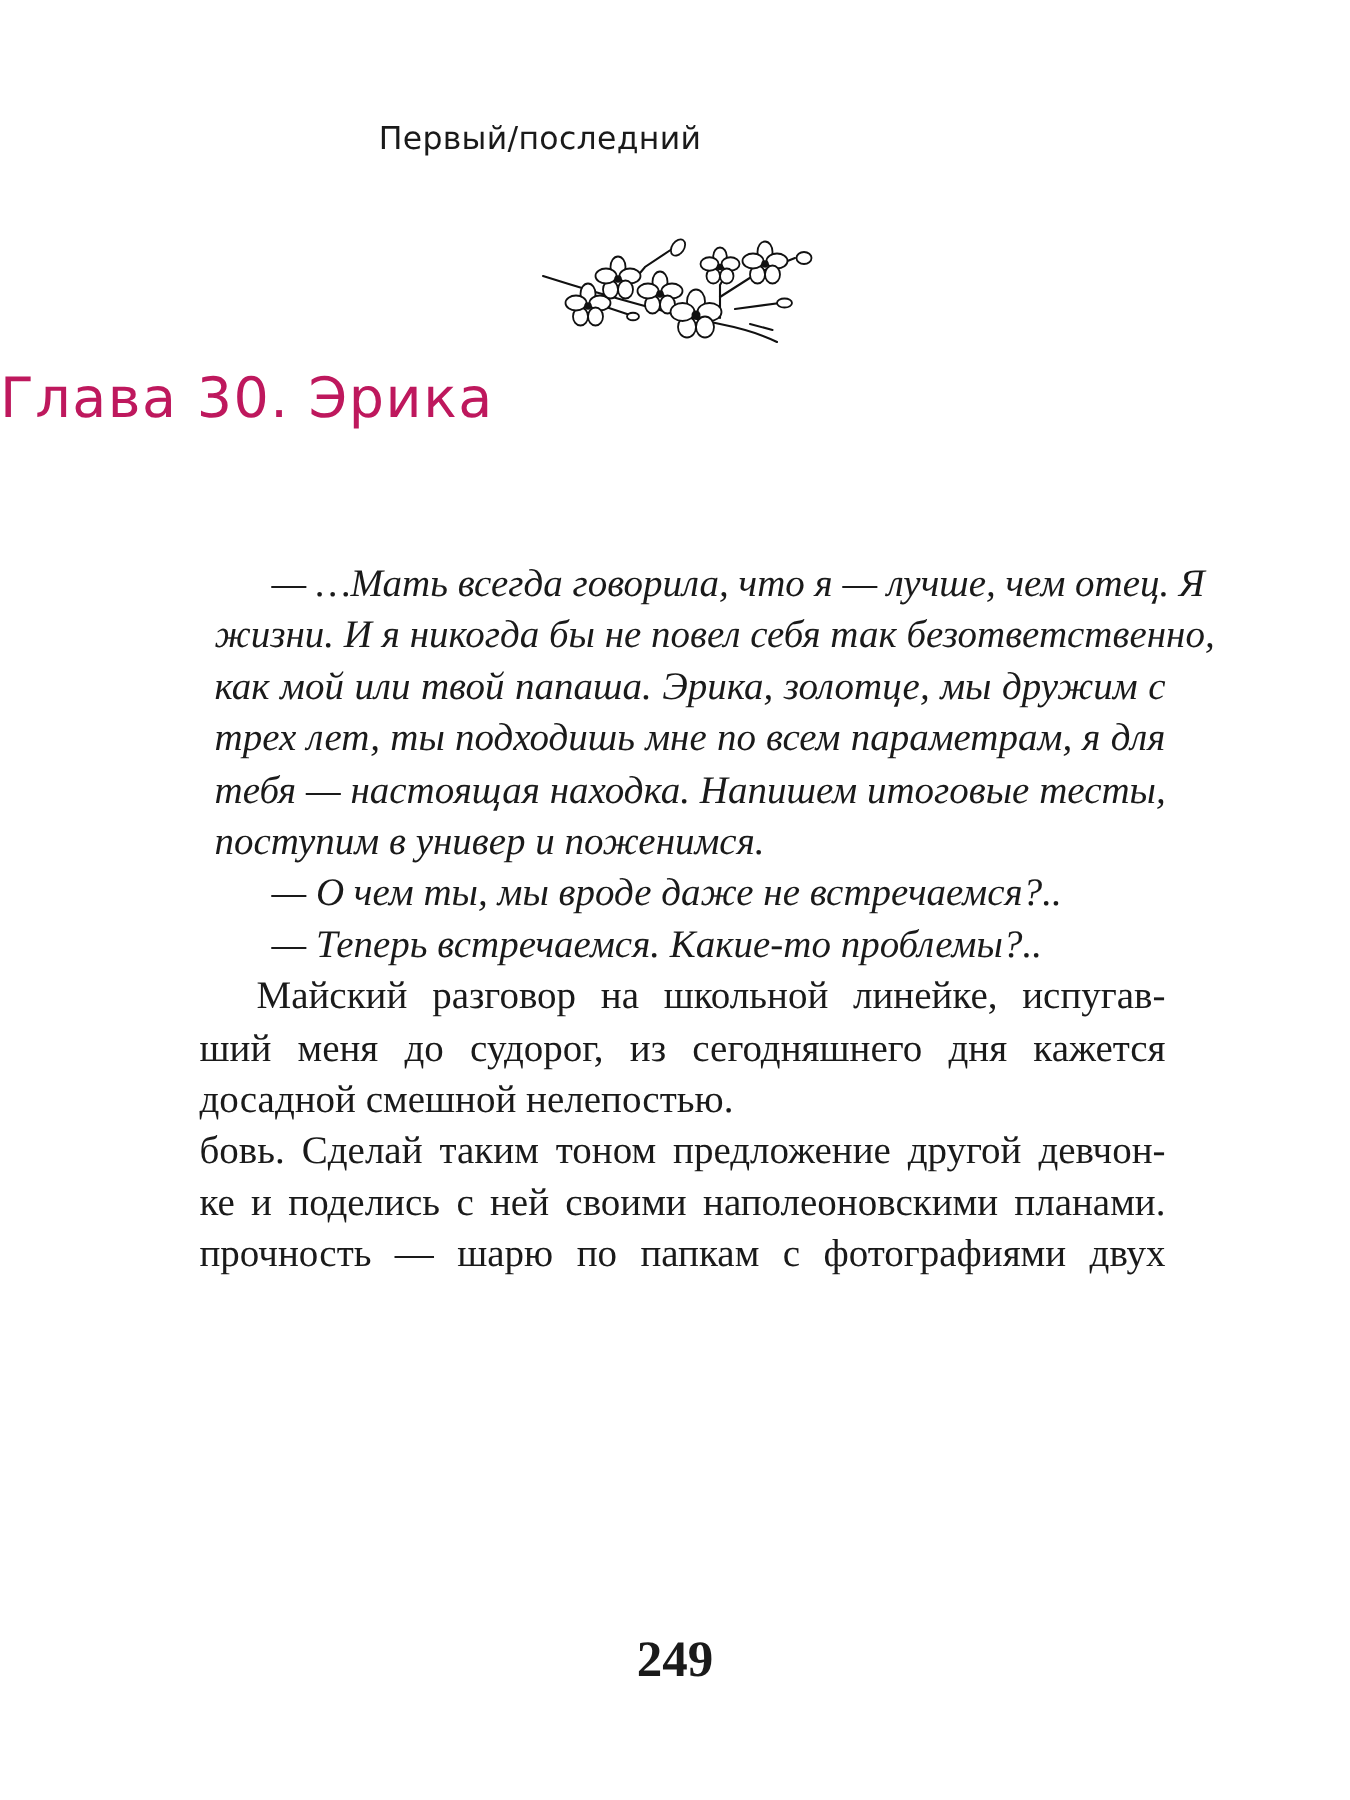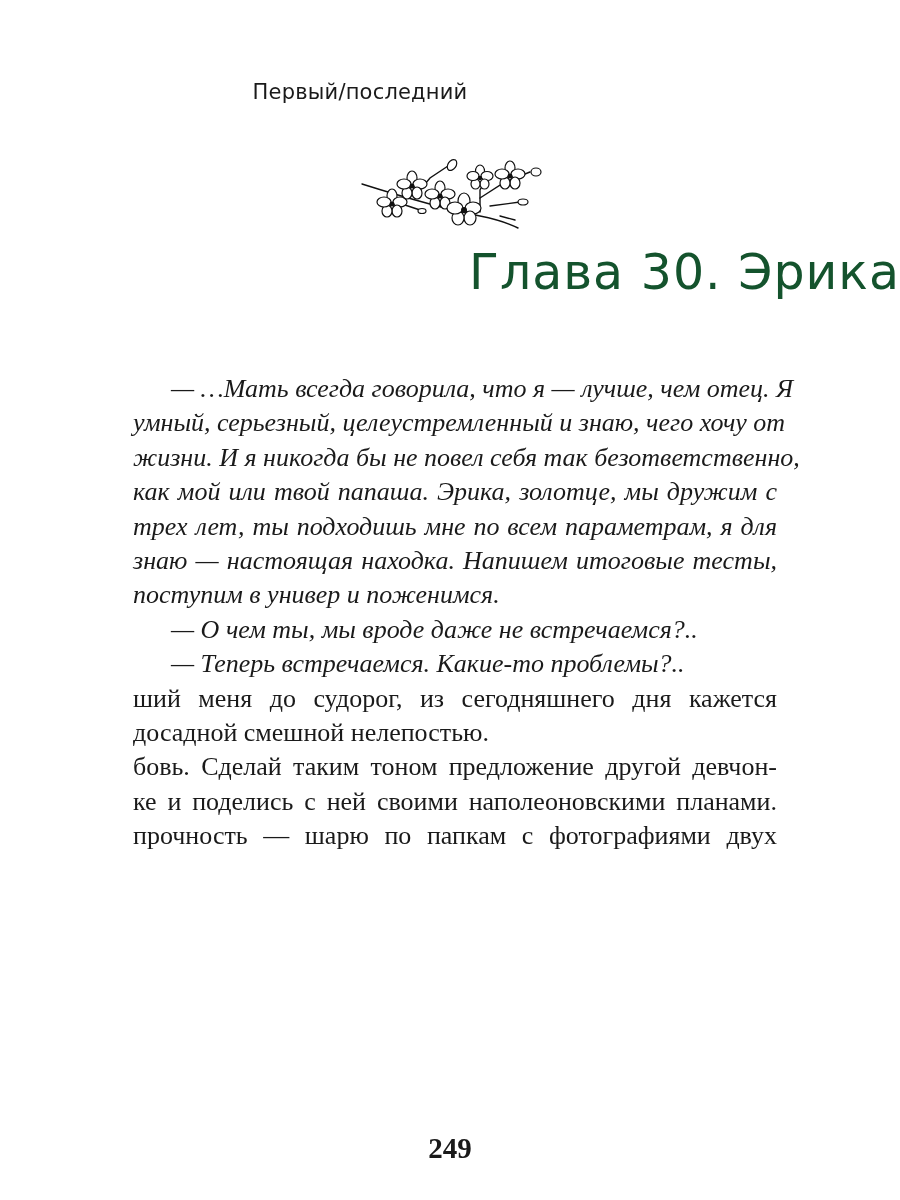--- a/index.html
+++ b/index.html
@@ -3,34 +3,34 @@
   <meta charset="utf-8">
   <style>
     html, body { margin: 0; padding: 0; background: #ffffff; }
     body { width: 900px; height: 1200px; position: relative; overflow: hidden; color: #1a1a1a; }
     .running-head {
       position: absolute; top: 80px; left: 0; width: 720px; text-align: center;
       font-family: "DejaVu Sans", sans-serif; font-size: 21px; letter-spacing: 0.2px; color: #1a1a1a;
     }
     .ornament { position: absolute; top: 150px; left: 360px; width: 200px; height: 80px; }
     .chapter-title {
-      position: absolute; top: 244px; left: 0; width: 900px; text-align: right;
-      font-family: "DejaVu Sans", sans-serif; font-size: 49px; font-weight: normal; letter-spacing: 1px; color: #14532d;
+      position: absolute; top: 244px; left: 0; width: 900px; text-align: left;
+      font-family: "DejaVu Sans", sans-serif; font-size: 37px; font-weight: normal; letter-spacing: 1px; color: #be185d;
     }
     .body-text {
       position: absolute; top: 372px; left: 133px; width: 644px;
       font-family: "Liberation Serif", serif; font-size: 26px; line-height: 34.4px; color: #1a1a1a;
     }
     .line { white-space: nowrap; text-align: justify; text-align-last: justify; height: 34.4px; }
     .line.last { text-align-last: left; }
     .line.indent { padding-left: 38px; }
-    .italic { font-style: italic; }
+    .italic { font-style: italic; margin-left: 10px; }
     .page-number {
-      position: absolute; top: 1132px; left: 0; width: 900px; text-align: center;
-      font-family: "Liberation Serif", serif; font-size: 29px; font-weight: bold; color: #1a1a1a;
+      position: absolute; top: 1088px; left: 0; width: 900px; text-align: center;
+      font-family: "Liberation Serif", serif; font-size: 34px; font-weight: bold; color: #1a1a1a;
     }
   </style>
 </head>
 <body>
 
 <div class="running-head">Первый/последний</div>
 
 <svg class="ornament" viewBox="0 0 200 80" xmlns="http://www.w3.org/2000/svg">
   <g fill="none" stroke="#111" stroke-width="1.4" stroke-linecap="round">
     <path d="M2 34 C40 46 80 58 120 66 C140 70 150 74 158 78"></path>
@@ -97,34 +97,34 @@
       <circle cx="120" cy="28" r="2.2"></circle>
       <circle cx="150" cy="26" r="2.5"></circle>
   </g>
 </svg>
 
 <div class="chapter-title">Глава 30. Эрика</div>
 
 <div class="body-text">
   <div class="italic">
     <div class="line indent">— …Мать всегда говорила, что я — лучше, чем отец. Я</div>
-    <div class="line">умный, серьезный, целеустремленный и знаю, чего хочу от</div>
     <div class="line">жизни. И я никогда бы не повел себя так безответственно,</div>
     <div class="line">как мой или твой папаша. Эрика, золотце, мы дружим с</div>
     <div class="line">трех лет, ты подходишь мне по всем параметрам, я для</div>
-    <div class="line">знаю — настоящая находка. Напишем итоговые тесты,</div>
+    <div class="line">тебя — настоящая находка. Напишем итоговые тесты,</div>
     <div class="line last">поступим в универ и поженимся.</div>
   </div>
   <div class="italic">
     <div class="line indent last">— О чем ты, мы вроде даже не встречаемся?..</div>
   </div>
   <div class="italic">
     <div class="line indent last">— Теперь встречаемся. Какие-то проблемы?..</div>
   </div>
   <div>
+    <div class="line indent">Майский разговор на школьной линейке, испугав-</div>
     <div class="line">ший меня до судорог, из сегодняшнего дня кажется</div>
     <div class="line last">досадной смешной нелепостью.</div>
   </div>
   <div>
     <div class="line">бовь. Сделай таким тоном предложение другой девчон-</div>
     <div class="line">ке и поделись с ней своими наполеоновскими планами.</div>
   </div>
   <div>
     <div class="line">прочность — шарю по папкам с фотографиями двух</div>
   </div>

